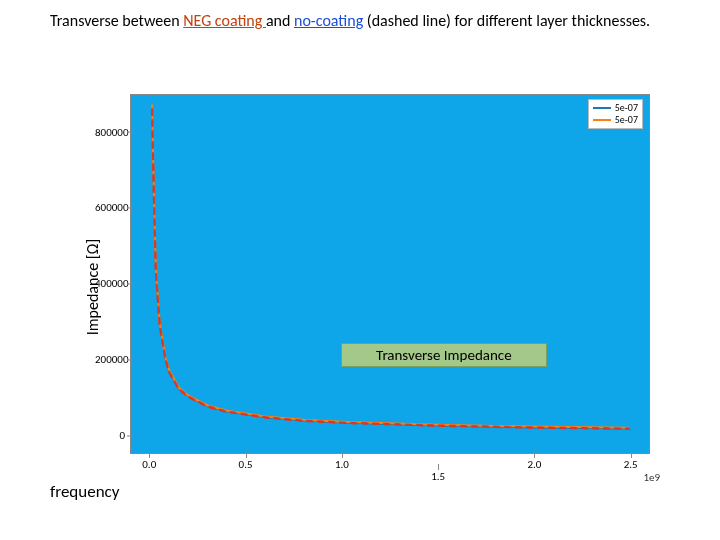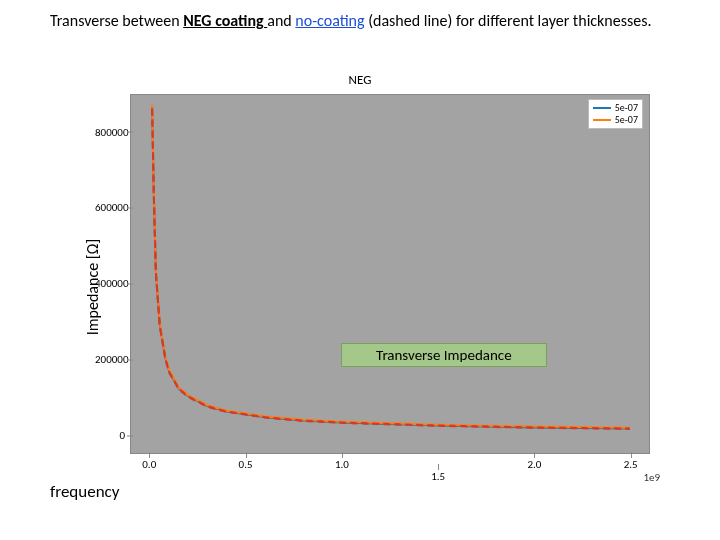--- a/index.html
+++ b/index.html
@@ -17,21 +17,21 @@
     height: 540px;
   }
   .caption {
     position: absolute;
     left: 50px;
     top: 10px;
     width: 620px;
     font-size: 16px;
     line-height: 1.35;
   }
-  .caption .u1 { text-decoration: underline; color: #000000; font-weight: bold; }
+  .caption .u1 { text-decoration: underline; color: #c2410c; }
   .caption .u2 { text-decoration: underline; color: #1d4ed8; }
   .plot-wrap {
     position: absolute;
     left: 50px;
     top: 72px;
     width: 620px;
     height: 430px;
   }
   .plot-title {
     position: absolute;
@@ -66,21 +66,21 @@
     color: #333;
   }
   .axes {
     position: absolute;
     left: 80px;
     top: 22px;
     width: 520px;
     height: 360px;
     border: 1px solid #888;
     box-sizing: border-box;
-    background: #a3a3a3;
+    background: #0ea5e9;
   }
   .ytick {
     position: absolute;
     left: 45px;
     width: 30px;
     text-align: right;
     font-size: 11px;
     transform: translateY(-50%);
   }
   .ytick .tickmark {
@@ -143,21 +143,20 @@
 </head>
 <body>
 
 <div class="slide">
 
   <div class="caption">
     <span>Transverse between </span><span class="u1">NEG coating </span><span>and </span><span class="u2">no-coating</span><span> (dashed line) for different layer thicknesses.</span>
   </div>
 
   <div class="plot-wrap">
-    <div class="plot-title">NEG</div>
     <div class="ylabel">Impedance [Ω]</div>
     <div class="xlabel">frequency</div>
     <div class="xexp">1e9</div>
 
     <div class="axes">
       <svg class="curve-layer" id="curve-layer" preserveAspectRatio="none" viewBox="0 0 518 358">
           <path d="M21.1 11.3 L23.0 105.5 L24.9 177.1 L28.8 229.9 L34.5 263.8 L38.4 277.0 L48.0 293.9 L57.6 301.5 L76.7 311.3 L95.9 316.5 L134.3 322.2 L172.7 325.6 L211.0 327.5 L307.0 330.5 L402.9 332.4 L498.8 333.5 " fill="none" stroke="#1f77b4" stroke-width="2"></path>
           <path d="M21.1 9.4 L23.0 103.6 L24.9 175.2 L28.8 228.7 L34.5 262.7 L38.4 275.8 L48.0 292.8 L57.6 300.7 L76.7 310.5 L95.9 315.8 L134.3 321.4 L172.7 324.8 L211.0 326.7 L307.0 329.7 L402.9 331.6 L498.8 332.8 " fill="none" stroke="#ff7f0e" stroke-width="2"></path>
           <path d="M21.1 15.1 L23.0 109.3 L24.9 179.0 L28.8 231.8 L34.5 264.9 L38.4 278.1 L48.0 294.7 L57.6 302.2 L76.7 312.0 L95.9 316.9 L134.3 322.6 L172.7 326.0 L211.0 327.9 L307.0 330.9 L402.9 332.8 L498.8 333.9 " fill="none" stroke="#d43a2a" stroke-width="2" stroke-dasharray="6 5"></path>
           <path d="M21.1 13.2 L23.0 107.4 L24.9 177.9 L28.8 230.6 L34.5 264.2 L38.4 277.4 L48.0 293.9 L57.6 301.5 L76.7 311.3 L95.9 316.5 L134.3 322.2 L172.7 325.6 L211.0 327.5 L307.0 330.5 L402.9 332.4 L498.8 333.5 " fill="none" stroke="#d43a2a" stroke-width="2" stroke-dasharray="6 5"></path>

